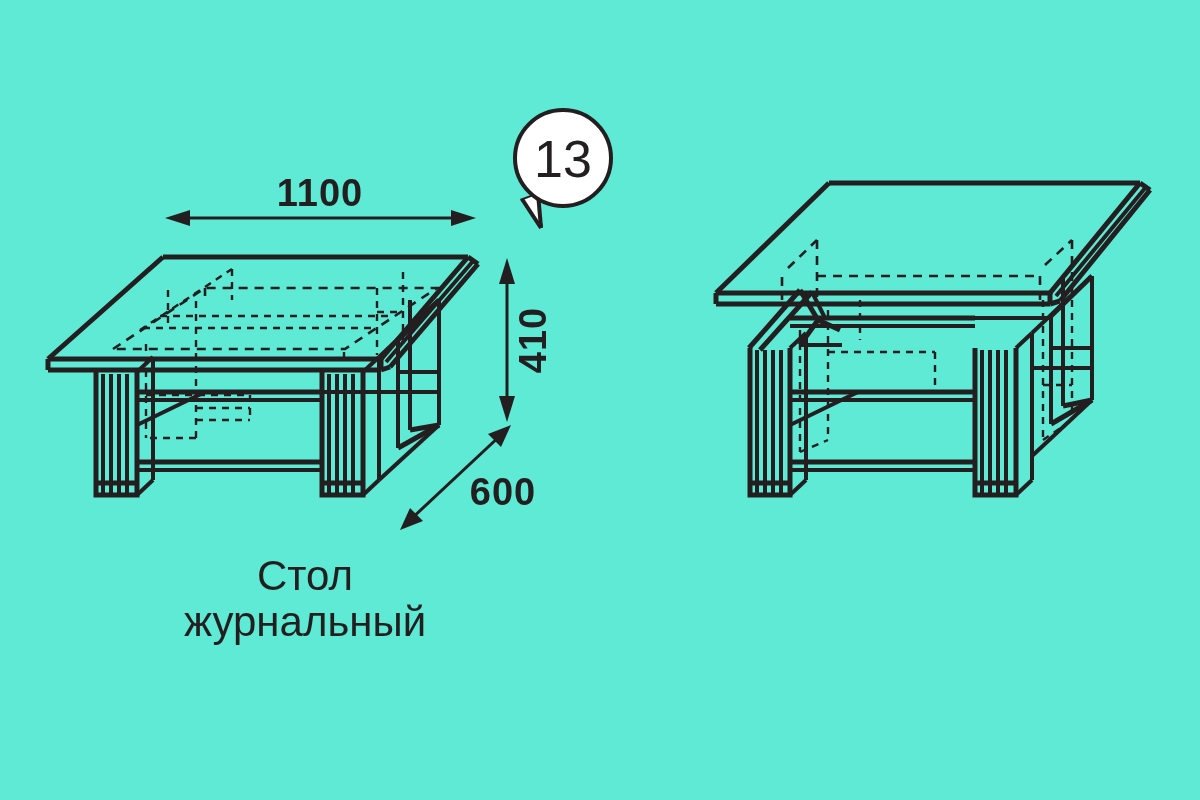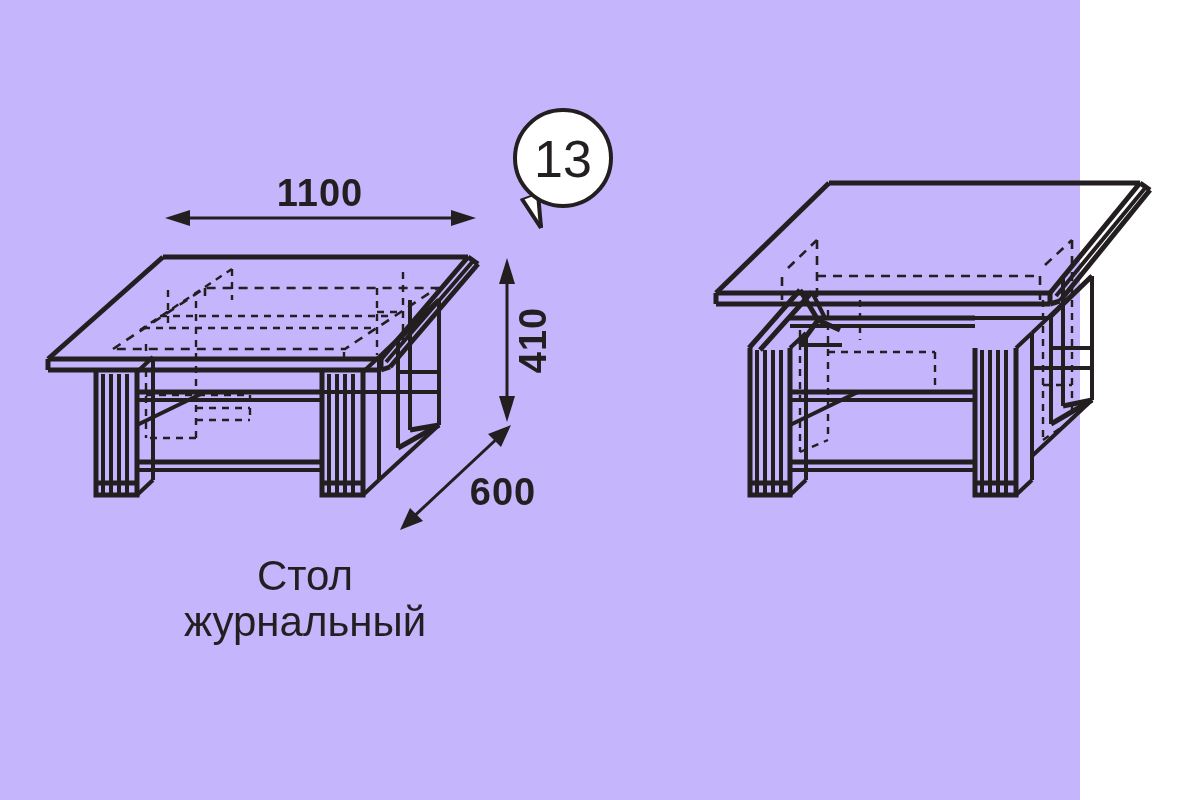--- a/index.html
+++ b/index.html
@@ -4,21 +4,21 @@
 <title>Стол журнальный</title>
 <style>
   html,body{margin:0;padding:0;background:#ffffff;}
   body{
     width:1200px;height:800px;
     font-family:"Liberation Sans", sans-serif;
     color:#231f20;
     overflow:hidden;
     position:relative;
   }
-  #sheet{position:relative;width:1080px;height:800px;background:#c4b5fd;}
+  #sheet{position:relative;width:1200px;height:800px;background:#5eead4;}
   #sheet svg{position:absolute;left:0;top:0;}
   .dim-text{
     font-family:"Liberation Sans", sans-serif;
     font-size:38px;
     font-weight:700;
     fill:#231f20;
     letter-spacing:1px;
   }
   .callout-text{
     font-family:"Liberation Sans", sans-serif;

